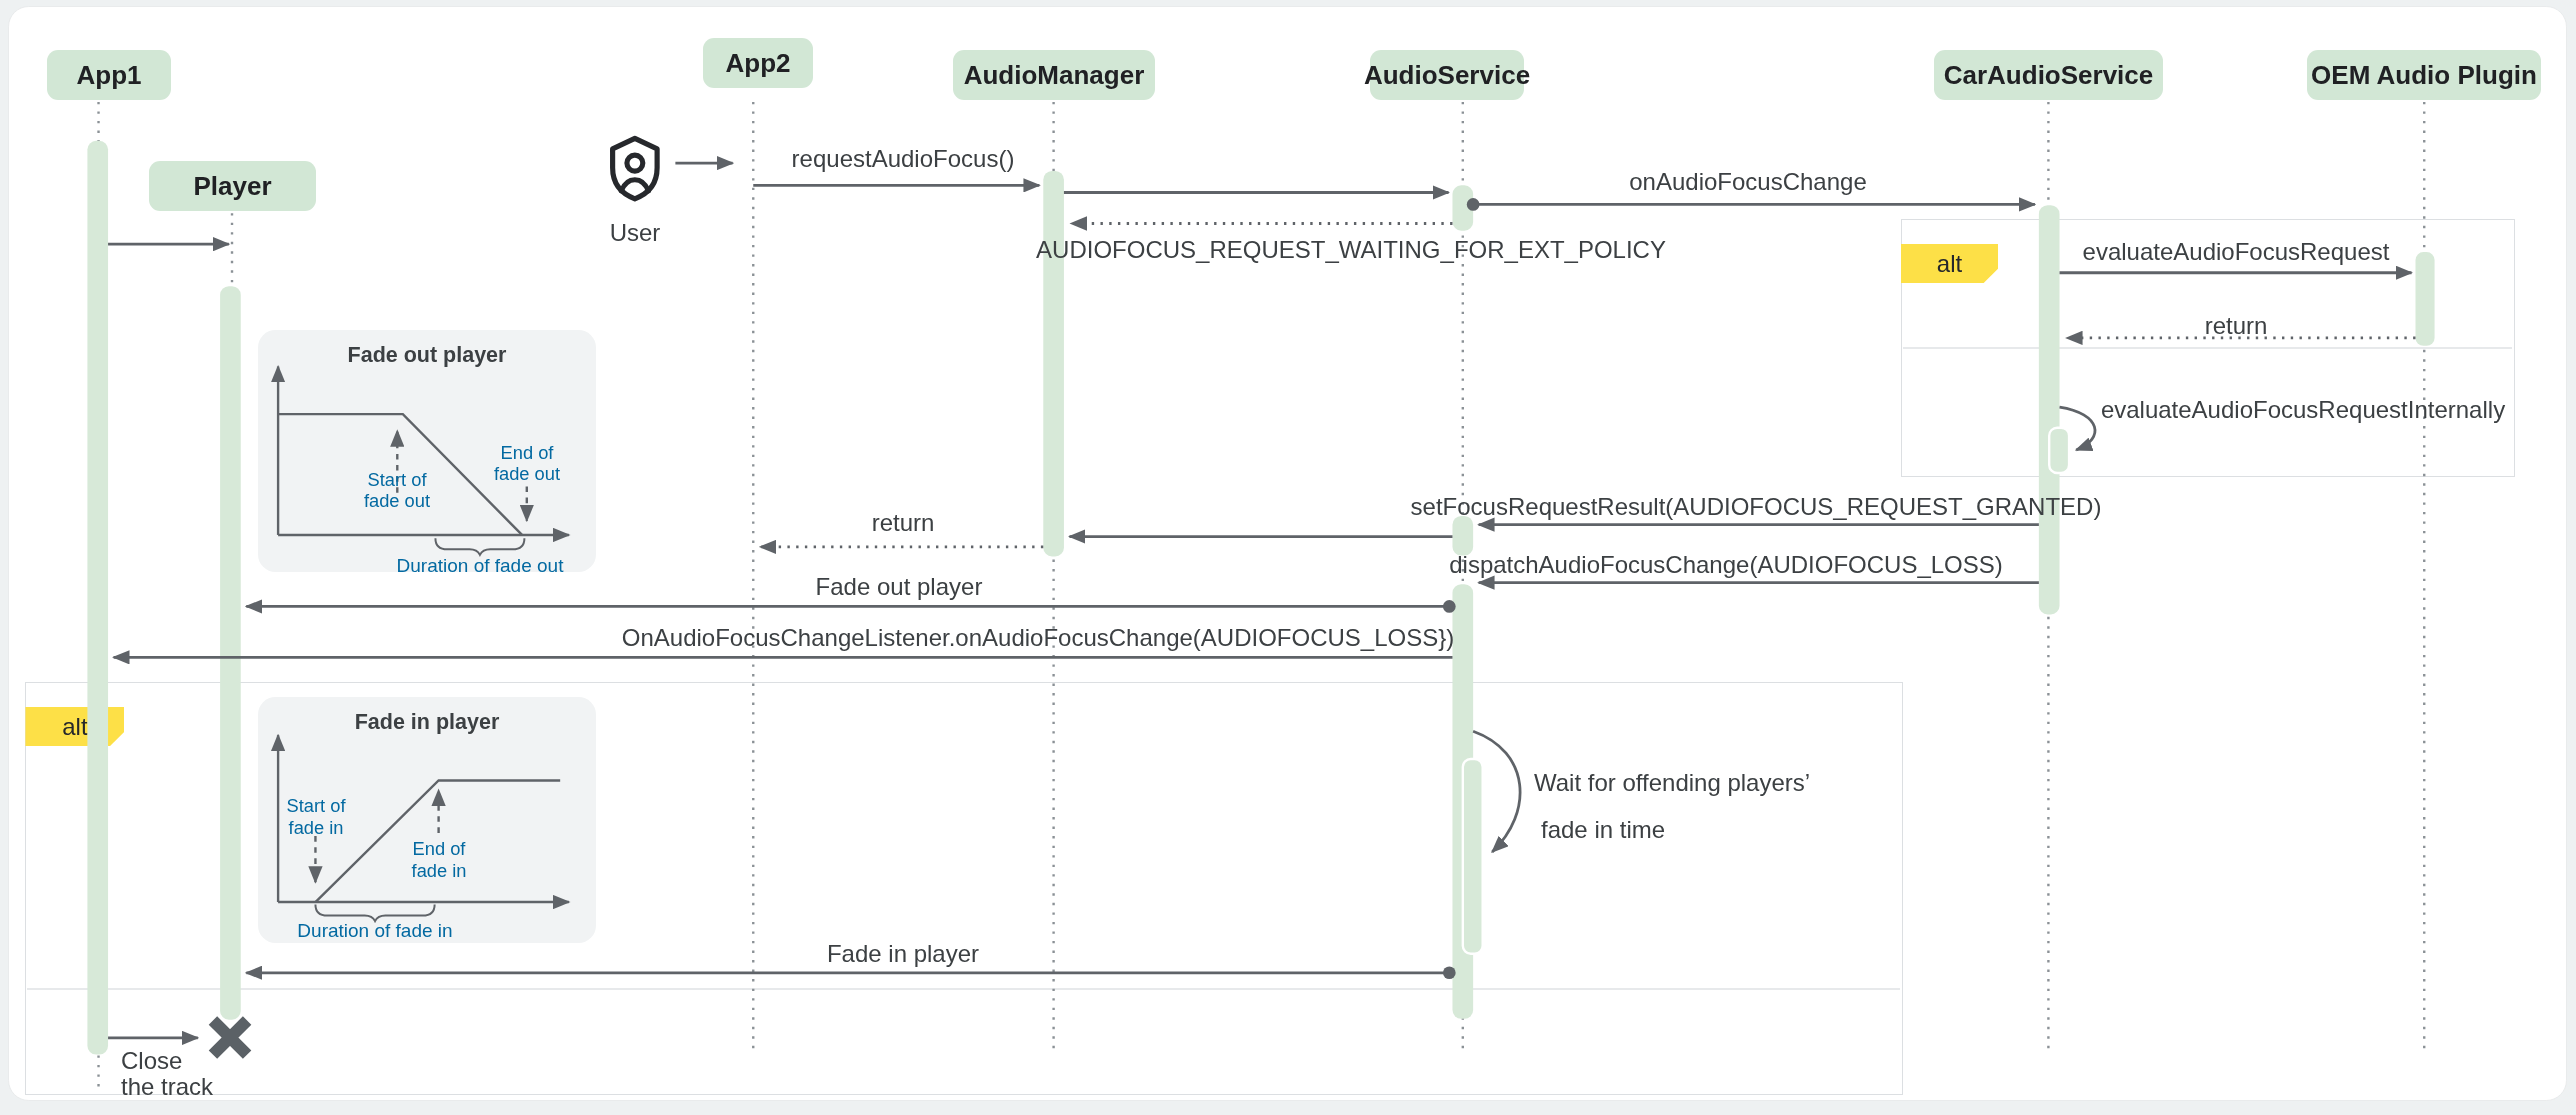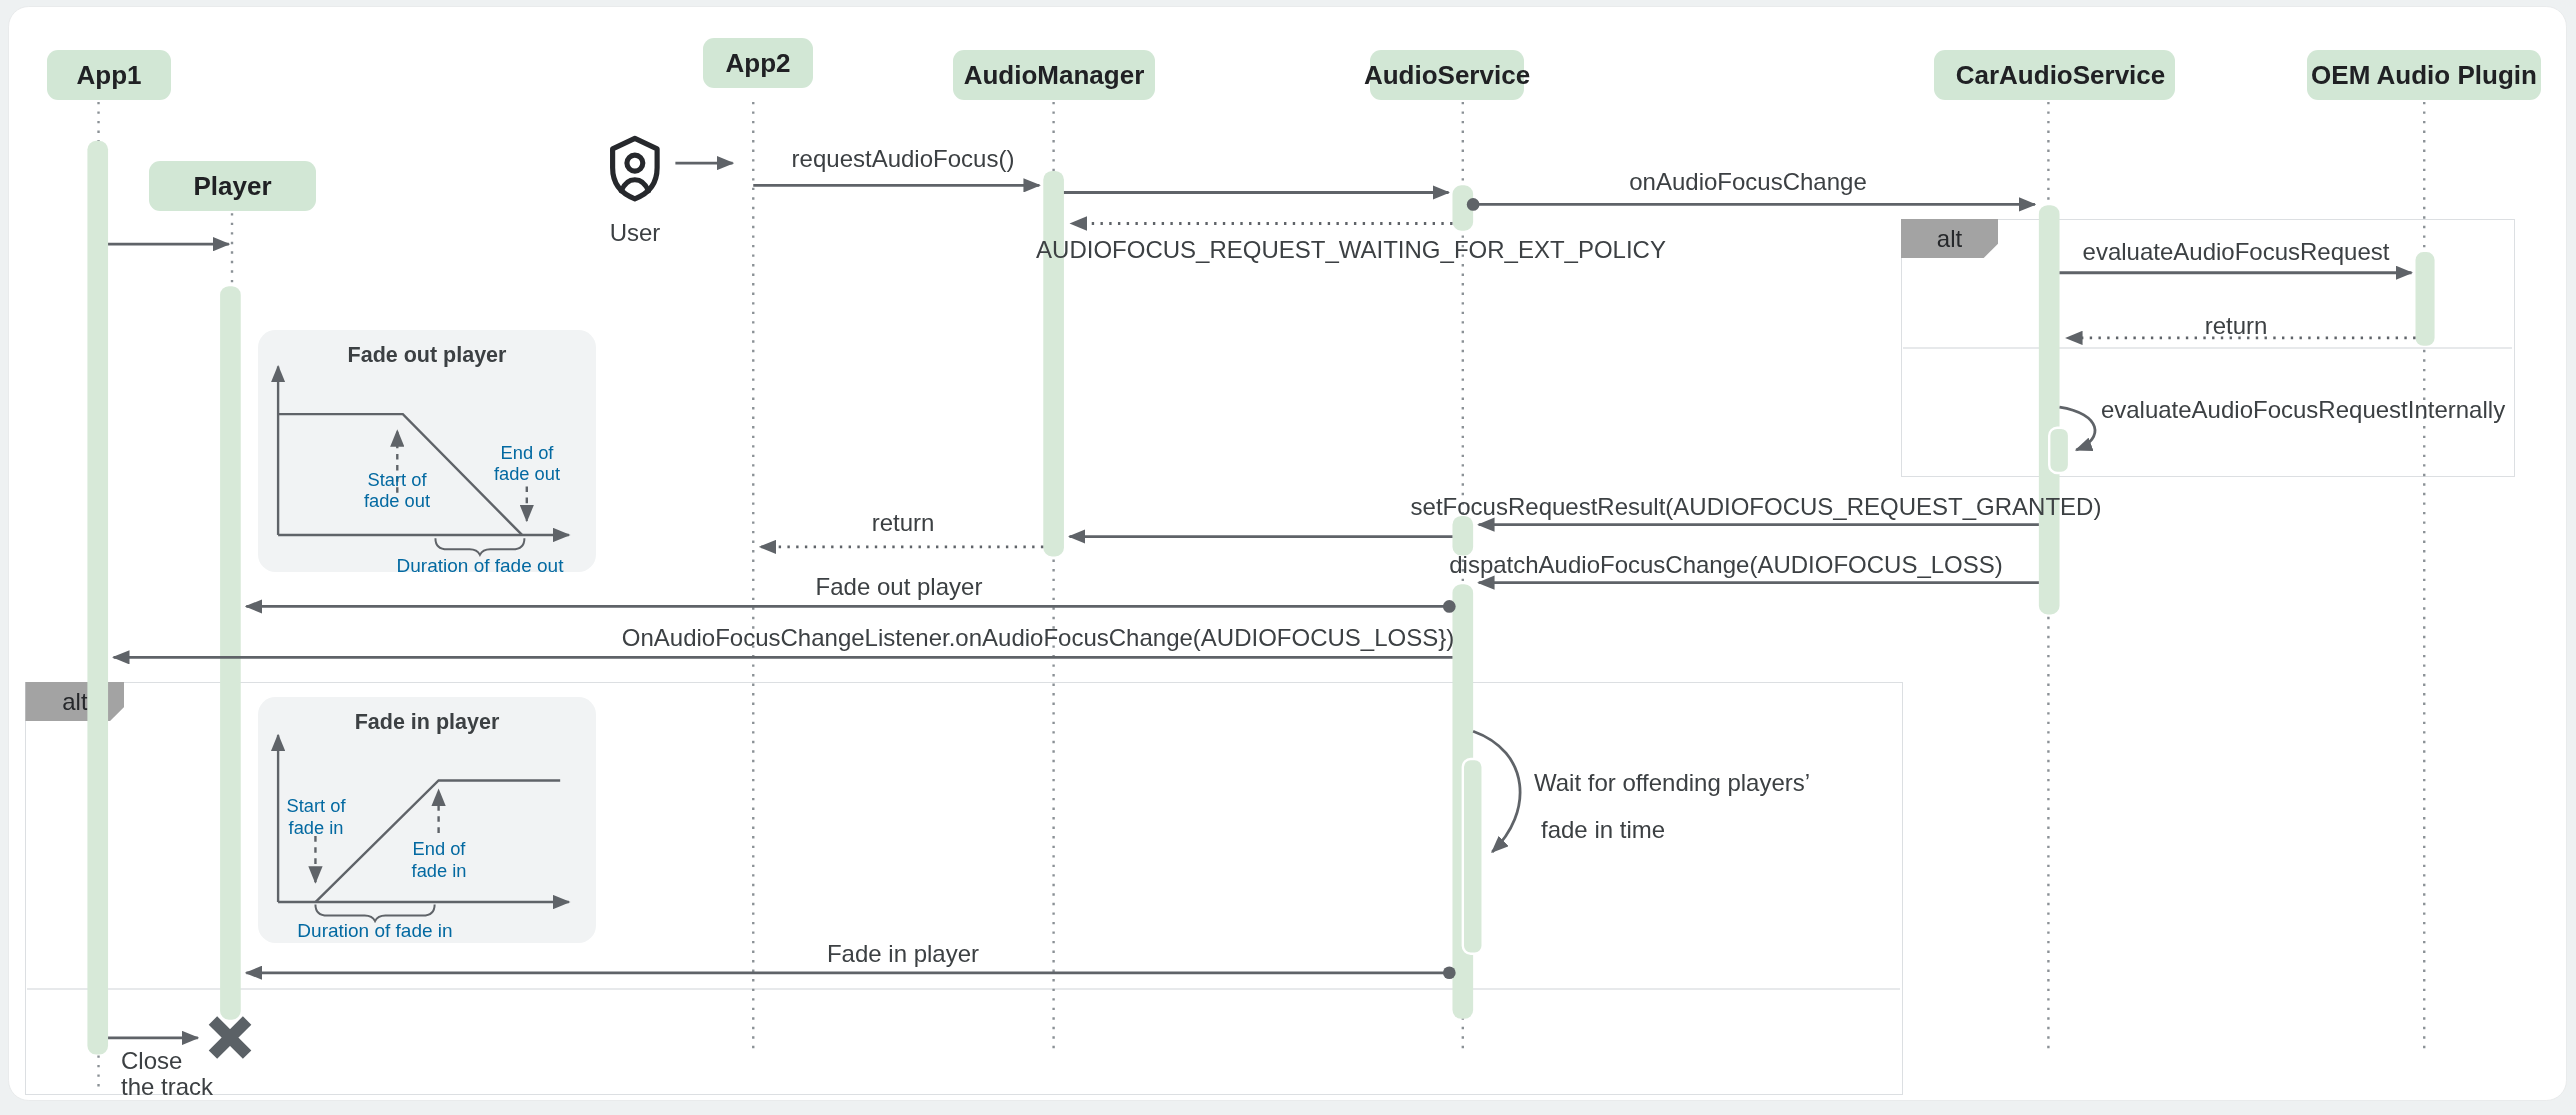--- a/index.html
+++ b/index.html
@@ -2,23 +2,23 @@
 <html style="font-size:12.7px"><head>
 <meta charset="utf-8">
 <style>
   html,body{margin:0;padding:0;}
   body{background:#eef1f2;font-family:"Liberation Sans",sans-serif;}
   .stage{position:relative;width:2576px;height:1116px;overflow:hidden;background:#eef1f2;}
   .card{position:absolute;left:8px;top:6.4px;width:2557px;height:1093px;background:#ffffff;
         border:1.6px solid #e9ebec;border-radius:20.7px;z-index:0;}
   .altbox{position:absolute;border:1.6px solid #dcdfe2;z-index:1;}
   .divider{position:absolute;height:1.6px;background:#e7e9eb;z-index:1;}
-  .alt-label{position:absolute;background:#a3a3a3;color:#26282b;font-size:24px;
+  .alt-label{position:absolute;background:#fde047;color:#26282b;font-size:24px;
         display:flex;align-items:center;justify-content:center;z-index:2;
-        clip-path:polygon(0 0,100% 0,100% calc(100% - 14.3px),calc(100% - 14.3px) 100%,0 100%);}
+        clip-path:polygon(0 0,100% 0,100% calc(100% - 14.3px),calc(100% - 14.3px) 100%,0 100%);margin-top:25px;}
   .inset{position:absolute;background:#f1f3f4;border-radius:17.5px;z-index:1;}
   svg.layer{position:absolute;left:0;top:0;z-index:3;}
   .participant{position:absolute;height:50px;background:#d2e7d5;border-radius:11px;color:#202124;
         font-weight:700;font-size:26px;display:flex;align-items:center;justify-content:center;
         z-index:4;white-space:nowrap;}
   .msg{position:absolute;transform:translateX(-50%);font-size:24px;color:#3c4043;
         white-space:nowrap;z-index:5;}
   .msg.left{transform:none;}
   .inset-title{position:absolute;transform:translateX(-50%);font-size:21.5px;font-weight:700;
         color:#3c4043;white-space:nowrap;z-index:5;}
@@ -129,21 +129,21 @@
     <g stroke="#5b6166" stroke-width="15" fill="none">
       <path d="M268,1284 L311,1327 M311,1284 L268,1327"></path>
     </g>
   </svg>
 
   <div class="participant" style="left:47px;top:50px;width:124px;">App1</div>
   <div class="participant" style="left:149px;top:161px;width:167px;">Player</div>
   <div class="participant" style="left:703px;top:38px;width:110px;">App2</div>
   <div class="participant" style="left:953px;top:50px;width:202px;">AudioManager</div>
   <div class="participant" style="left:1370px;top:50px;width:154px;">AudioService</div>
-  <div class="participant" style="left:1934px;top:50px;width:229px;padding-left:12px;">CarAudioService</div>
+  <div class="participant" style="left:1934px;top:50px;width:229px;">CarAudioService</div>
   <div class="participant" style="left:2307px;top:50px;width:234px;">OEM Audio Plugin</div>
 
   <div class="msg" style="left:635px;top:219px;">User</div>
 
   <div class="msg" style="left:903px;top:145px;">requestAudioFocus()</div>
   <div class="msg" style="left:1748px;top:168px;">onAudioFocusChange</div>
   <div class="msg" style="left:1351px;top:236px;">AUDIOFOCUS_REQUEST_WAITING_FOR_EXT_POLICY</div>
   <div class="msg" style="left:2236px;top:238px;">evaluateAudioFocusRequest</div>
   <div class="msg" style="left:2236px;top:312px;">return</div>
   <div class="msg" style="left:2303px;top:396px;">evaluateAudioFocusRequestInternally</div>

